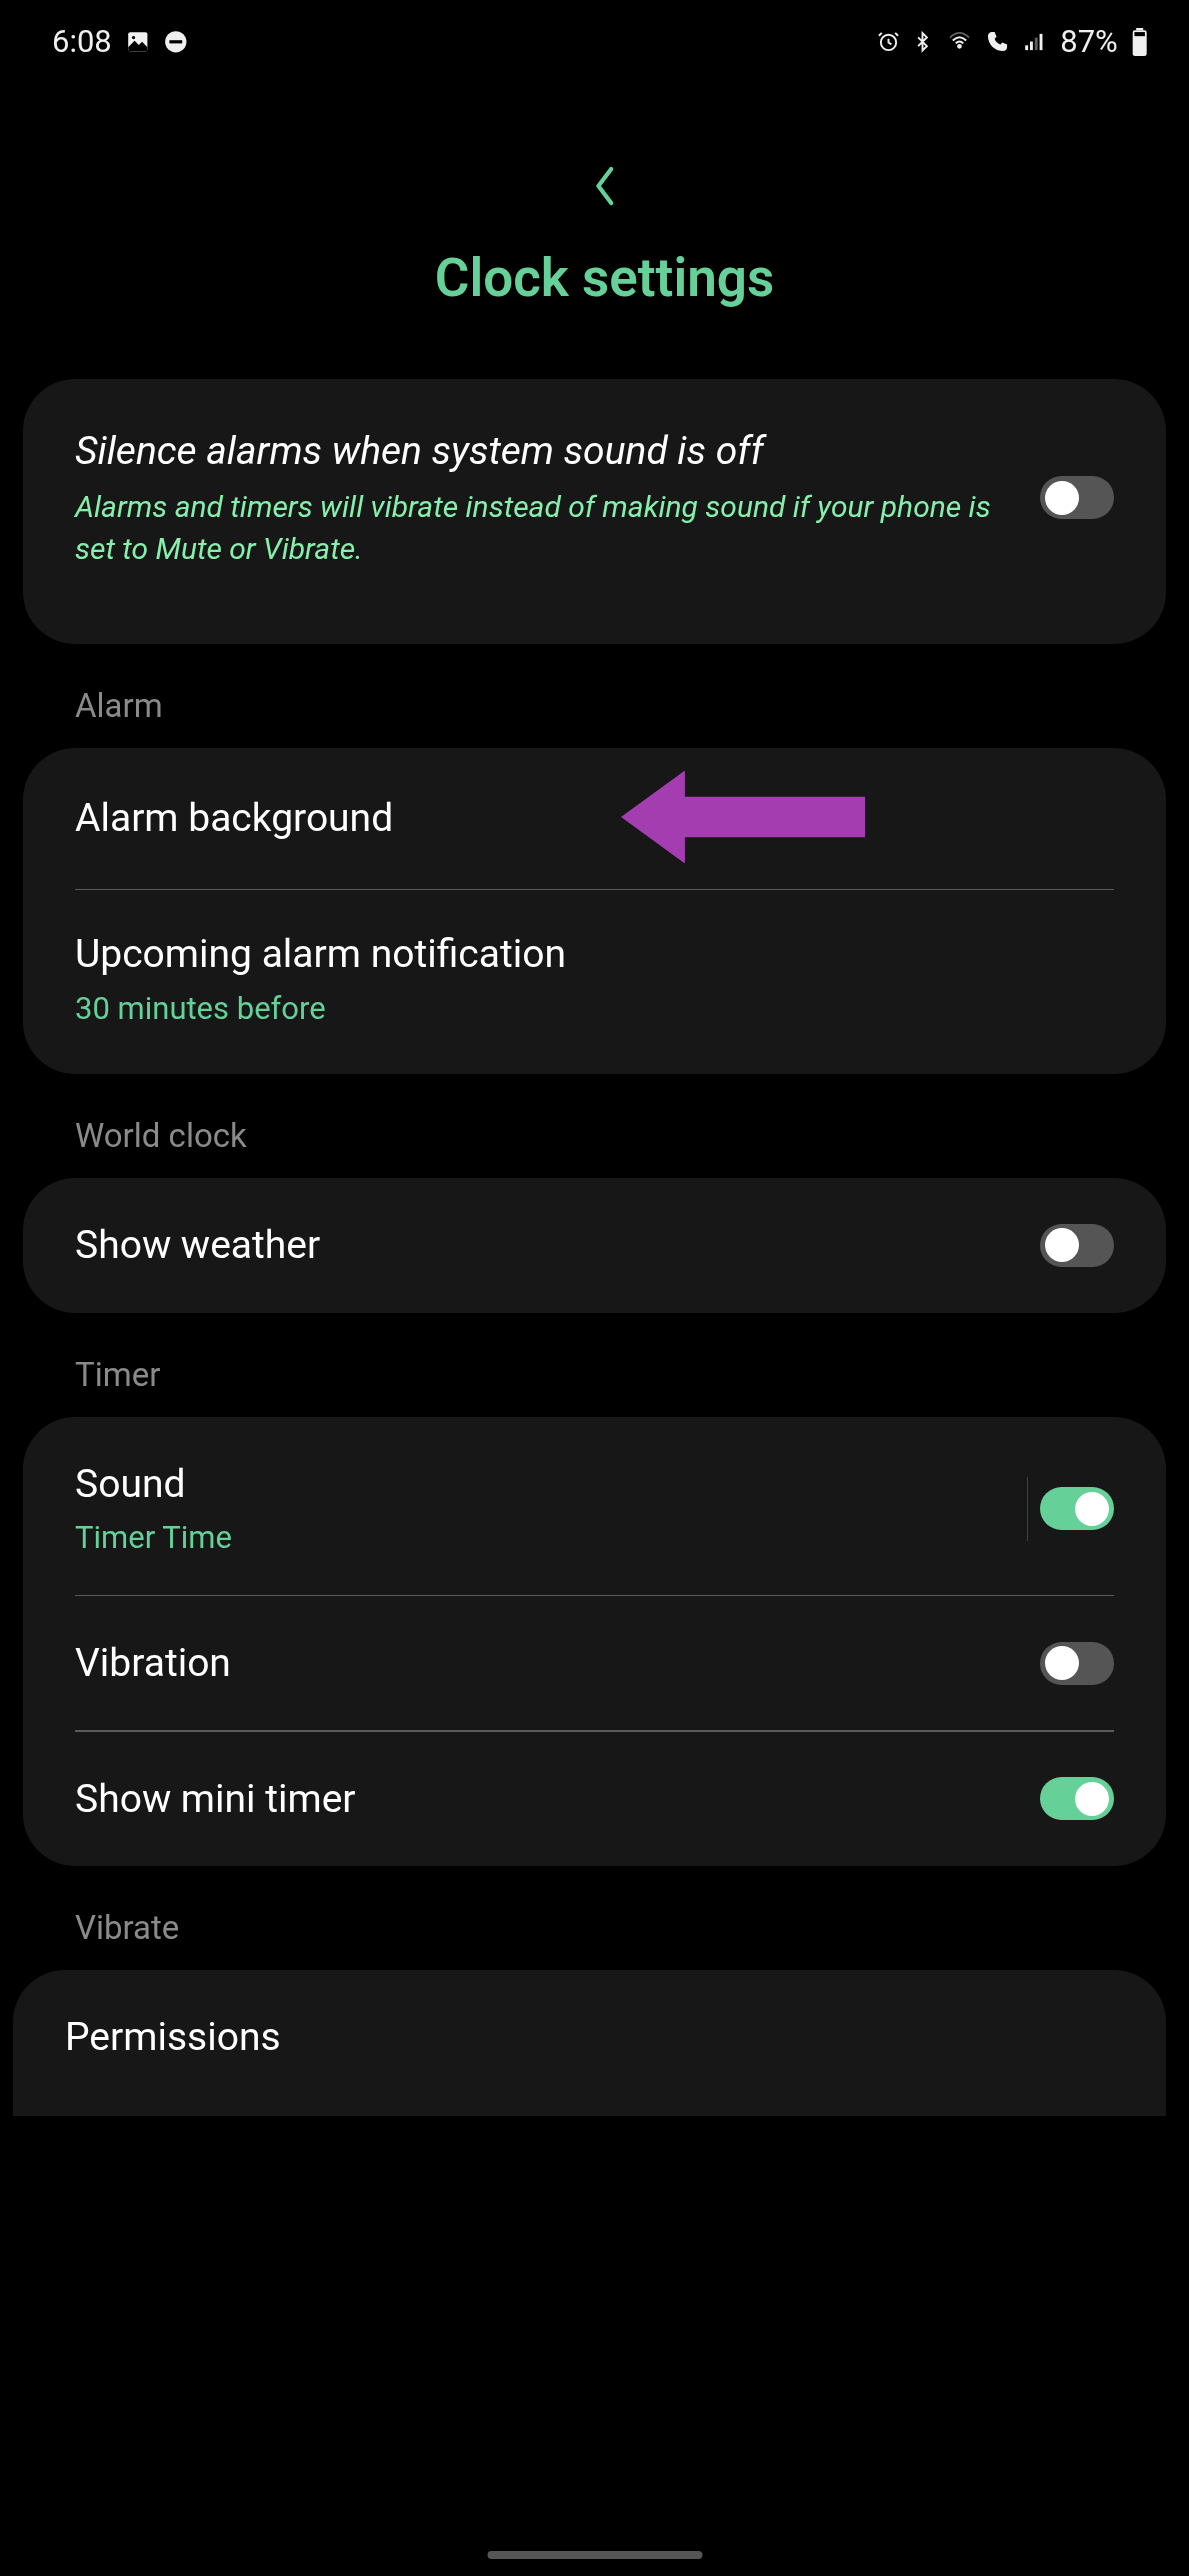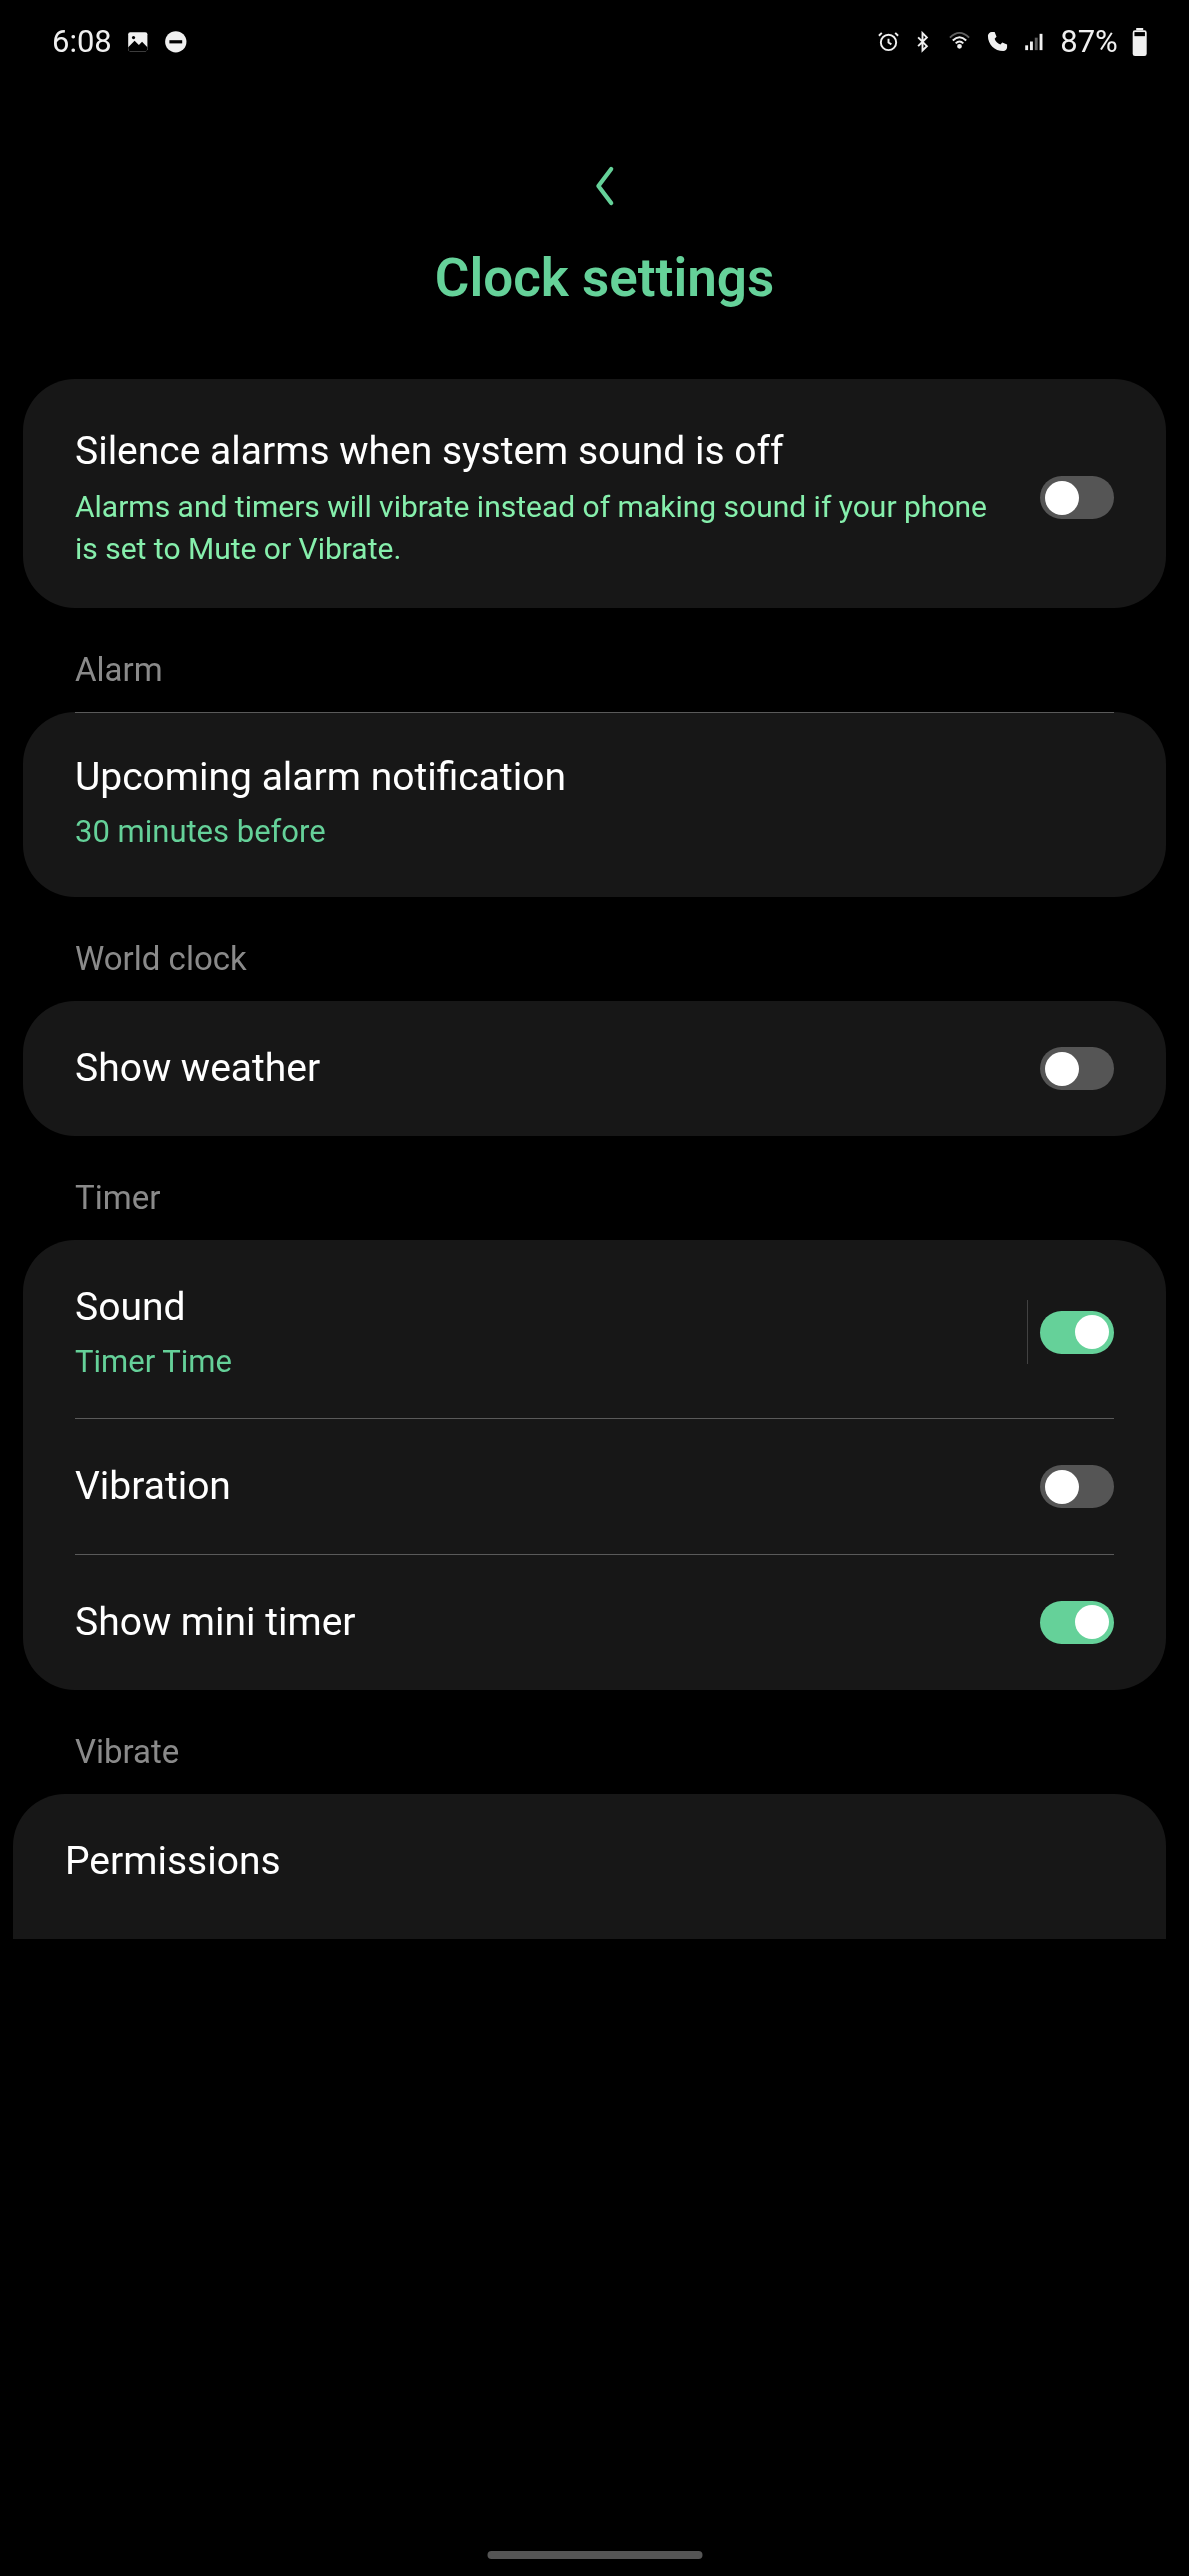--- a/index.html
+++ b/index.html
@@ -238,33 +238,43 @@
 <div class="header">
   <span class="back-arrow">
     <svg width="25.6" height="44" viewBox="0 0 24 40" fill="none" stroke="#65d199" stroke-width="4" stroke-linecap="round" stroke-linejoin="round">
         <path d="M18 4 L6 20 L18 36"></path>
       </svg>
   </span>
   <span class="header-title">Clock settings</span>
 </div>
 
 <div class="card">
-  <div class="setting-row" style="padding-top:46px; padding-bottom:38px;">
+  <div class="setting-row" style="padding-top:46px; padding-bottom:74px;font-style:italic;">
     <div class="setting-content">
       <div class="setting-title">Silence alarms when system sound is off</div>
       <div class="setting-subtitle">Alarms and timers will vibrate instead of making sound if your phone is set to Mute or Vibrate.</div>
     </div>
     <div class="toggle off">
       <div class="toggle-knob"></div>
     </div>
   </div>
 </div>
 
 <div class="section-header">Alarm</div>
 <div class="card">
+  <div class="setting-row" style="padding-top:44px; padding-bottom:44px;">
+    <div class="setting-content">
+      <div class="setting-title">Alarm background</div>
+    </div>
+    <div class="arrow-annotation">
+      <svg width="244" height="93" viewBox="0 0 420 160">
+        <path d="M 0 80 L 110 0 L 110 45 L 420 45 L 420 115 L 110 115 L 110 160 Z" fill="#a43db0"></path>
+      </svg>
+    </div>
+  </div>
   <div class="divider"></div>
   <div class="setting-row" style="padding-top:38px; padding-bottom:44px;">
     <div class="setting-content">
       <div class="setting-title">Upcoming alarm notification</div>
       <div class="setting-subtitle accent">30 minutes before</div>
     </div>
   </div>
 </div>
 
 <div class="section-header">World clock</div>

